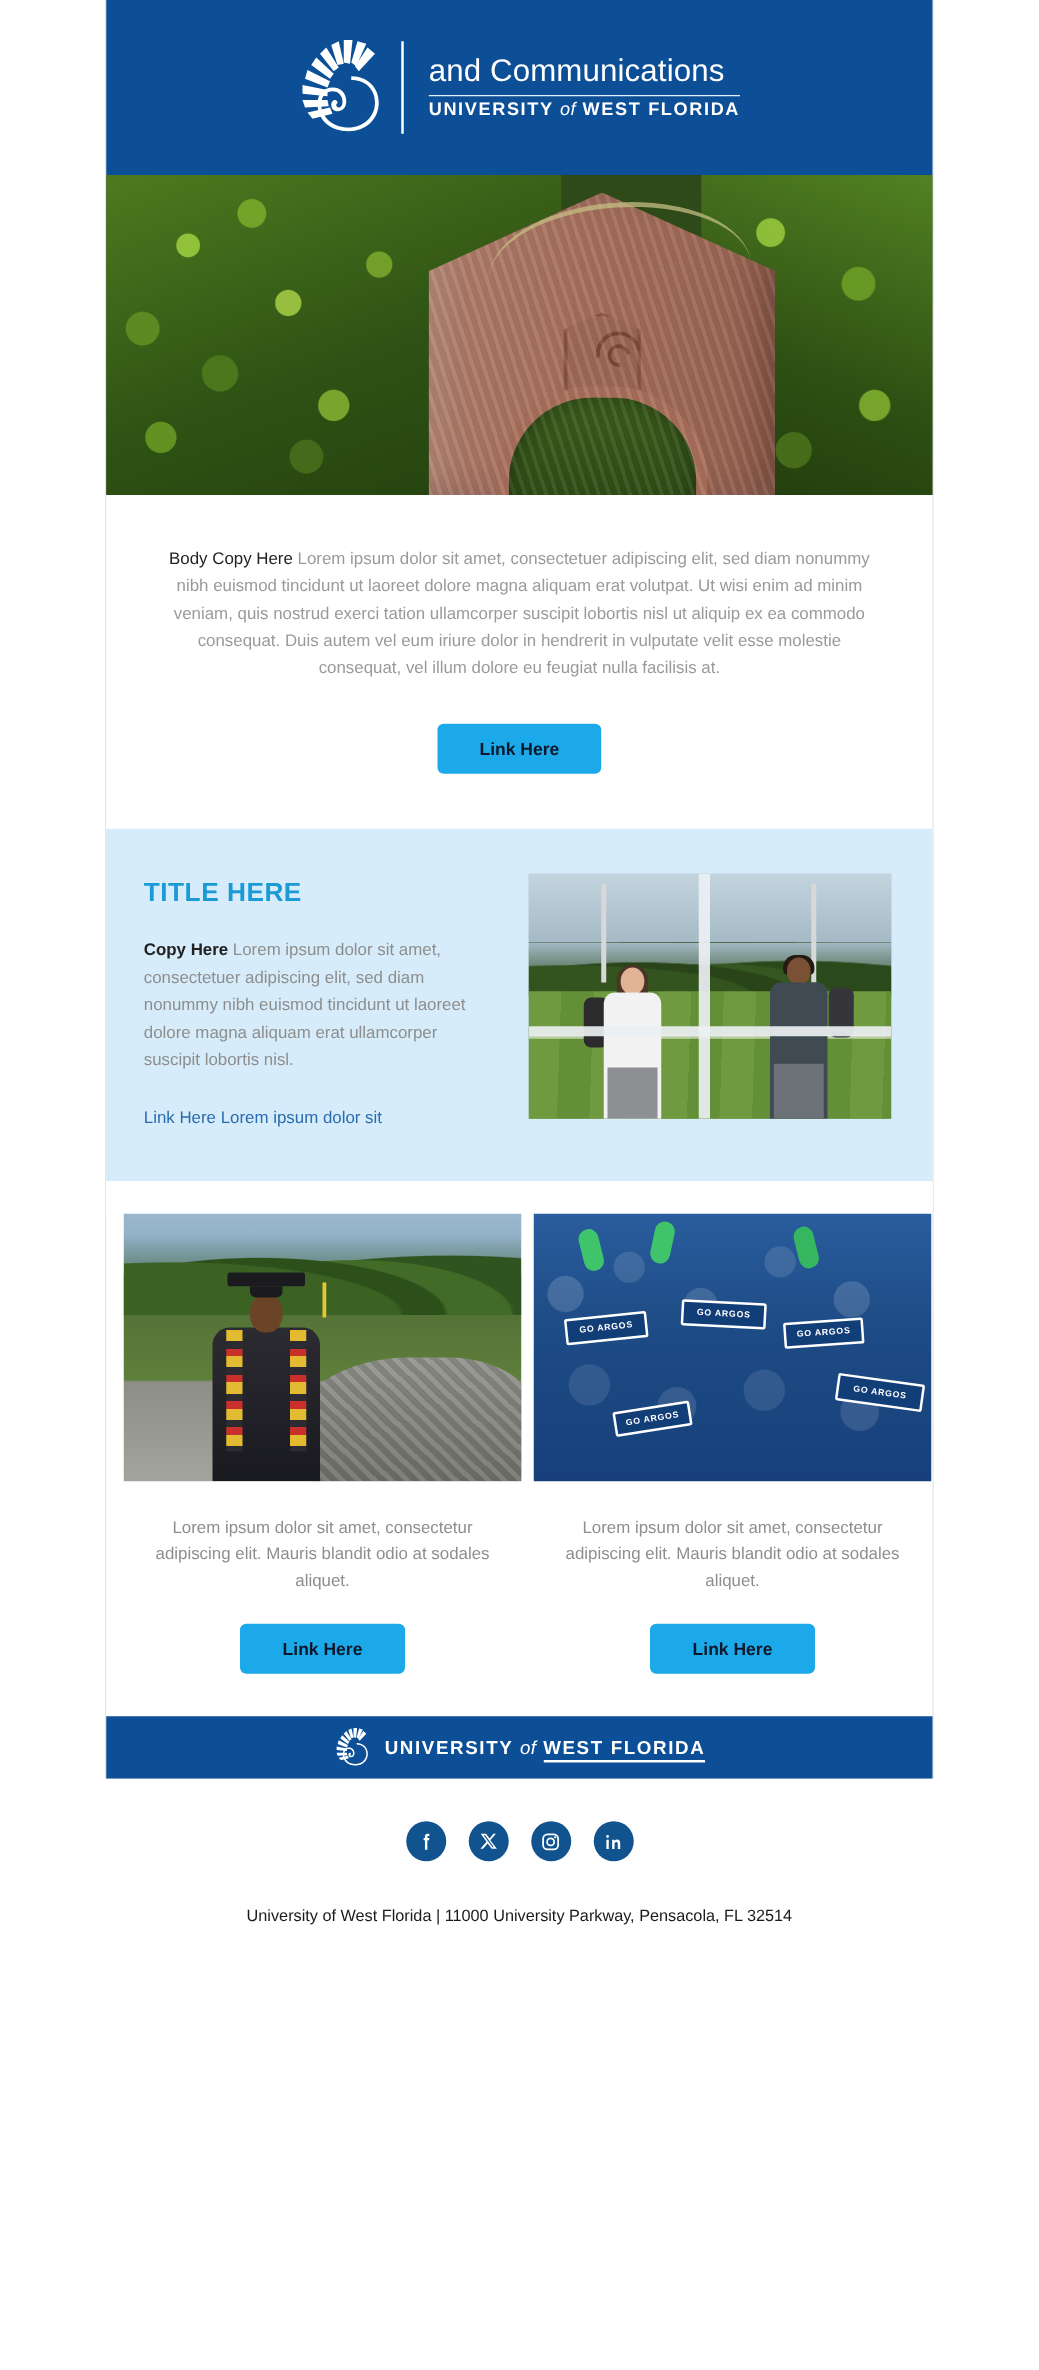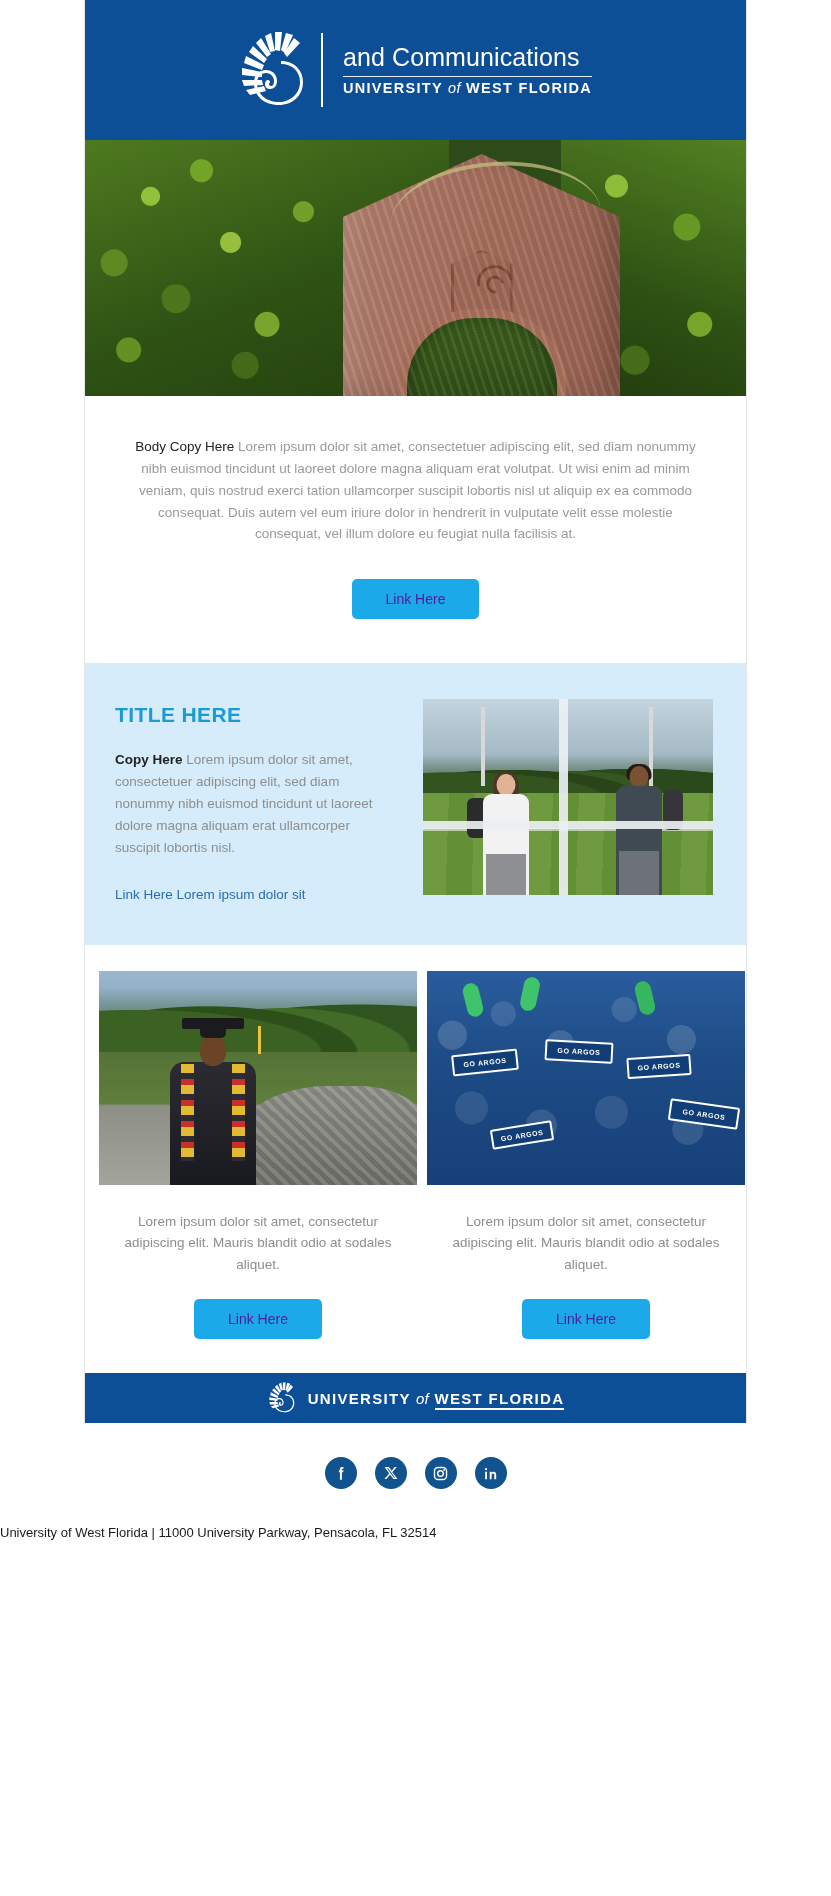--- a/index.html
+++ b/index.html
@@ -203,23 +203,23 @@
     margin: 0;
     padding: 0 18px;
   }
   .intro-copy .lead {
     color: #222222;
     font-weight: 400;
   }
   .btn {
     display: inline-block;
     background: #1ba9ea;
-    color: #4c1d95;
+    color: #0f172a;
     font-size: 14px;
-    font-weight: 400;
+    font-weight: 700;
     text-decoration: none;
     border-radius: 5px;
     padding: 13px 34px;
     line-height: 1;
     border: none;
     cursor: pointer;
     font-family: "Liberation Sans", sans-serif;
   }
   .intro-btn-wrap {
     margin-top: 34px;
@@ -604,21 +604,21 @@
     width: 32px;
     height: 32px;
     border-radius: 50%;
     background: #11538f;
     display: flex;
     align-items: center;
     justify-content: center;
     cursor: pointer;
   }
   .address {
-    text-align: left;
+    text-align: center;
     color: #1a1a1a;
     font-size: 13px;
     padding: 36px 0 0 0;
     background: #ffffff;
   }
   .tail { height: 46px; background: #ffffff; }
 </style>
 </head>
 <body>
 

